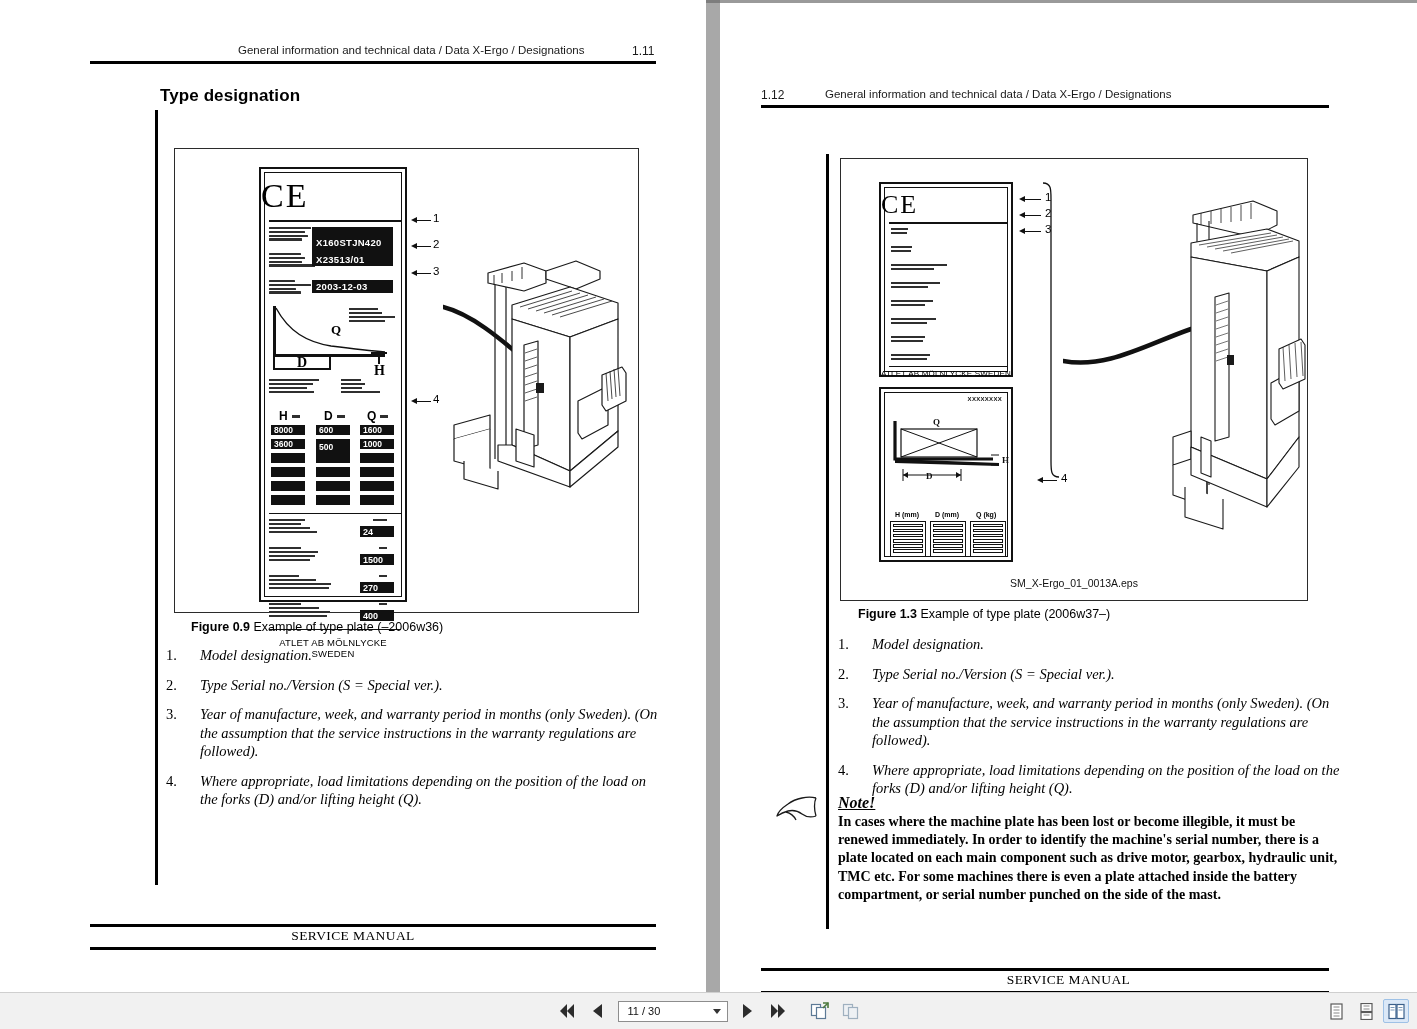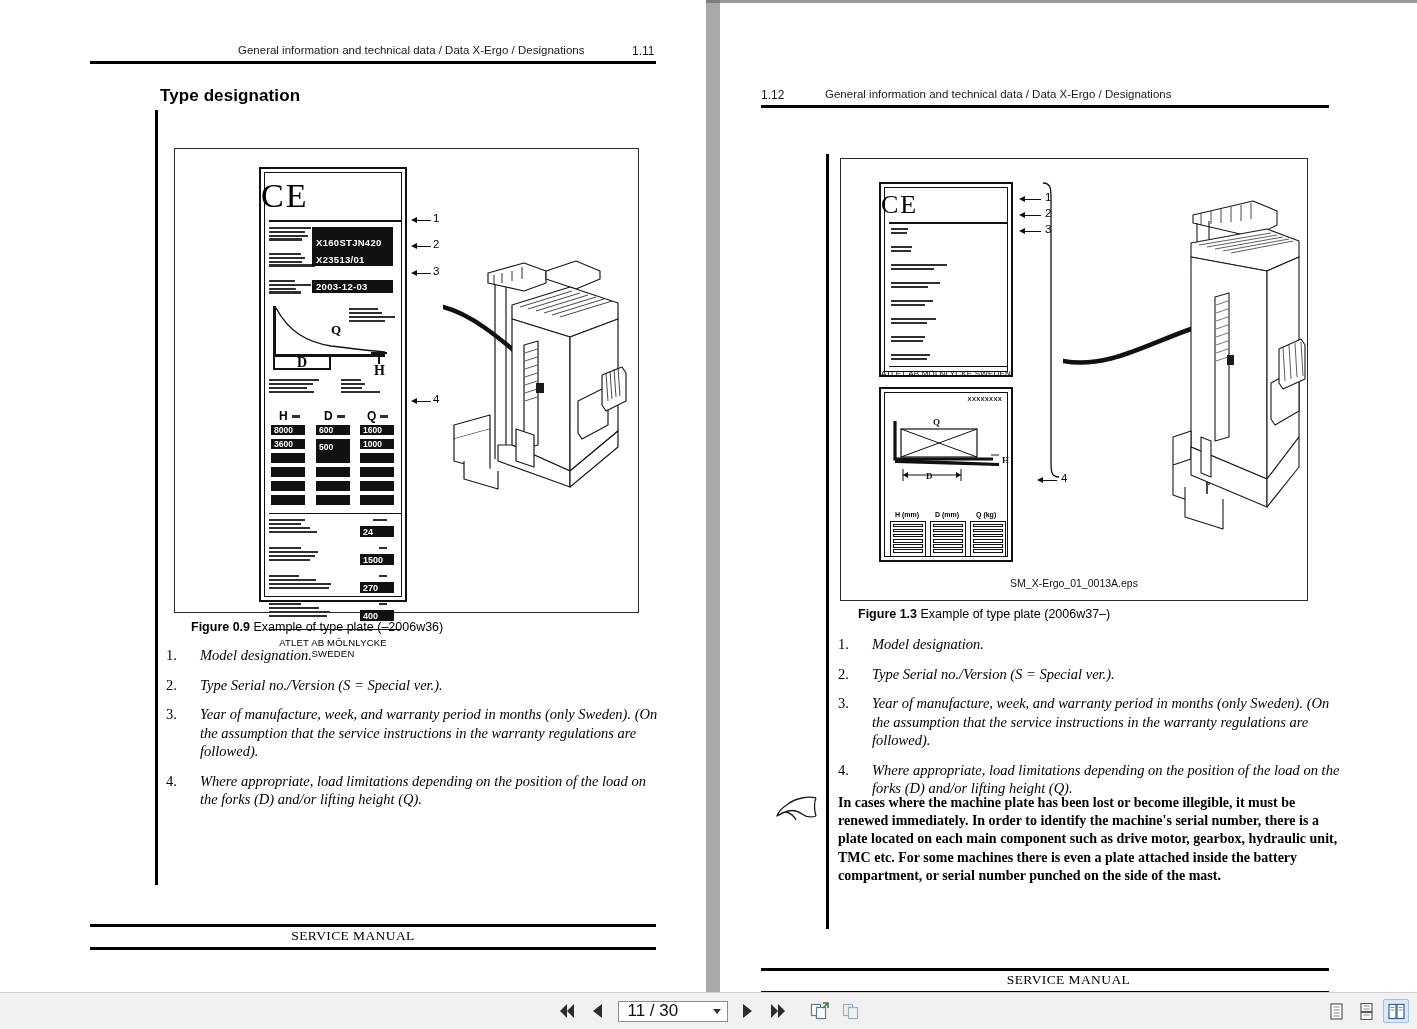--- a/index.html
+++ b/index.html
@@ -118,21 +118,21 @@
     display: flex; align-items: center;
   }
   .tb-center { position: absolute; left: 0; width: 1417px; display: flex; justify-content: center; align-items: center; gap: 9px; }
   .tb-btn {
     width: 22px; height: 22px; display: flex; align-items: center; justify-content: center;
     color: #2c2c2c; background: transparent; border: none; cursor: pointer;
   }
   .tb-btn svg { display: block; }
   .pagebox {
     display: flex; align-items: center; width: 110px; height: 21px;
-    background: #fff; border: 1px solid #8d8d8d; font-size: 17px; color: #111;
+    background: #fff; border: 1px solid #8d8d8d; font-size: 11px; color: #111;
     padding: 0 4px; justify-content: space-between; cursor: text;
   }
   .pagebox .val { padding-left: 5px; }
   .pagebox .caret { width: 0; height: 0; border-left: 4px solid transparent; border-right: 4px solid transparent; border-top: 5px solid #333; margin-right: 2px; }
   .tb-right { position: absolute; right: 8px; display: flex; align-items: center; gap: 4px; }
   .vbtn { width: 26px; height: 24px; display:flex; align-items:center; justify-content:center; border:1px solid transparent; cursor:pointer; }
   .vbtn.active { background: #dbe8f7; border: 1px solid #9ec1e6; border-radius: 2px; }
 </style>
 </head>
 <body>
@@ -561,20 +561,21 @@
       <svg width="46" height="34" style="position:absolute; left:54px; top:748px;">
         <g fill="none" stroke="#1a1a1a" stroke-width="1.3" stroke-linejoin="round">
           <path d="M42,6 C34,4 22,6 14,12 C8,16 4,20 3,24 C6,22 10,20 14,19"></path>
           <path d="M14,19 C18,18 24,19 28,22 C32,25 36,26 42,24"></path>
           <path d="M42,6 C40,10 40,18 42,24"></path>
           <path d="M12,20 C16,21 20,24 22,28"></path>
         </g>
       </svg>
       <div class="note-bar" style="left:106px; top:745px; height:120px;"></div>
       <div class="note" style="left:118px; top:750px; width:508px;">
+        <div class="note-title">Note!</div>
         <div class="note-body">In cases where the machine plate has been lost or become illegible, it must be renewed immediately. In order to identify the machine's serial number, there is a plate located on each main component such as drive motor, gearbox, hydraulic unit, TMC etc. For some machines there is even a plate attached inside the battery compartment, or serial number punched on the side of the mast.</div>
       </div>
 
       <div class="foot-rule" style="left:41px; top:924px; width:568px; height:2.5px;"></div>
       <div class="foot-txt" style="top:928px;">SERVICE MANUAL</div>
       <div class="foot-rule" style="left:41px; top:947px; width:568px; height:2.5px;"></div>
     </div>
   </div>
 
   <div class="toolbar">

